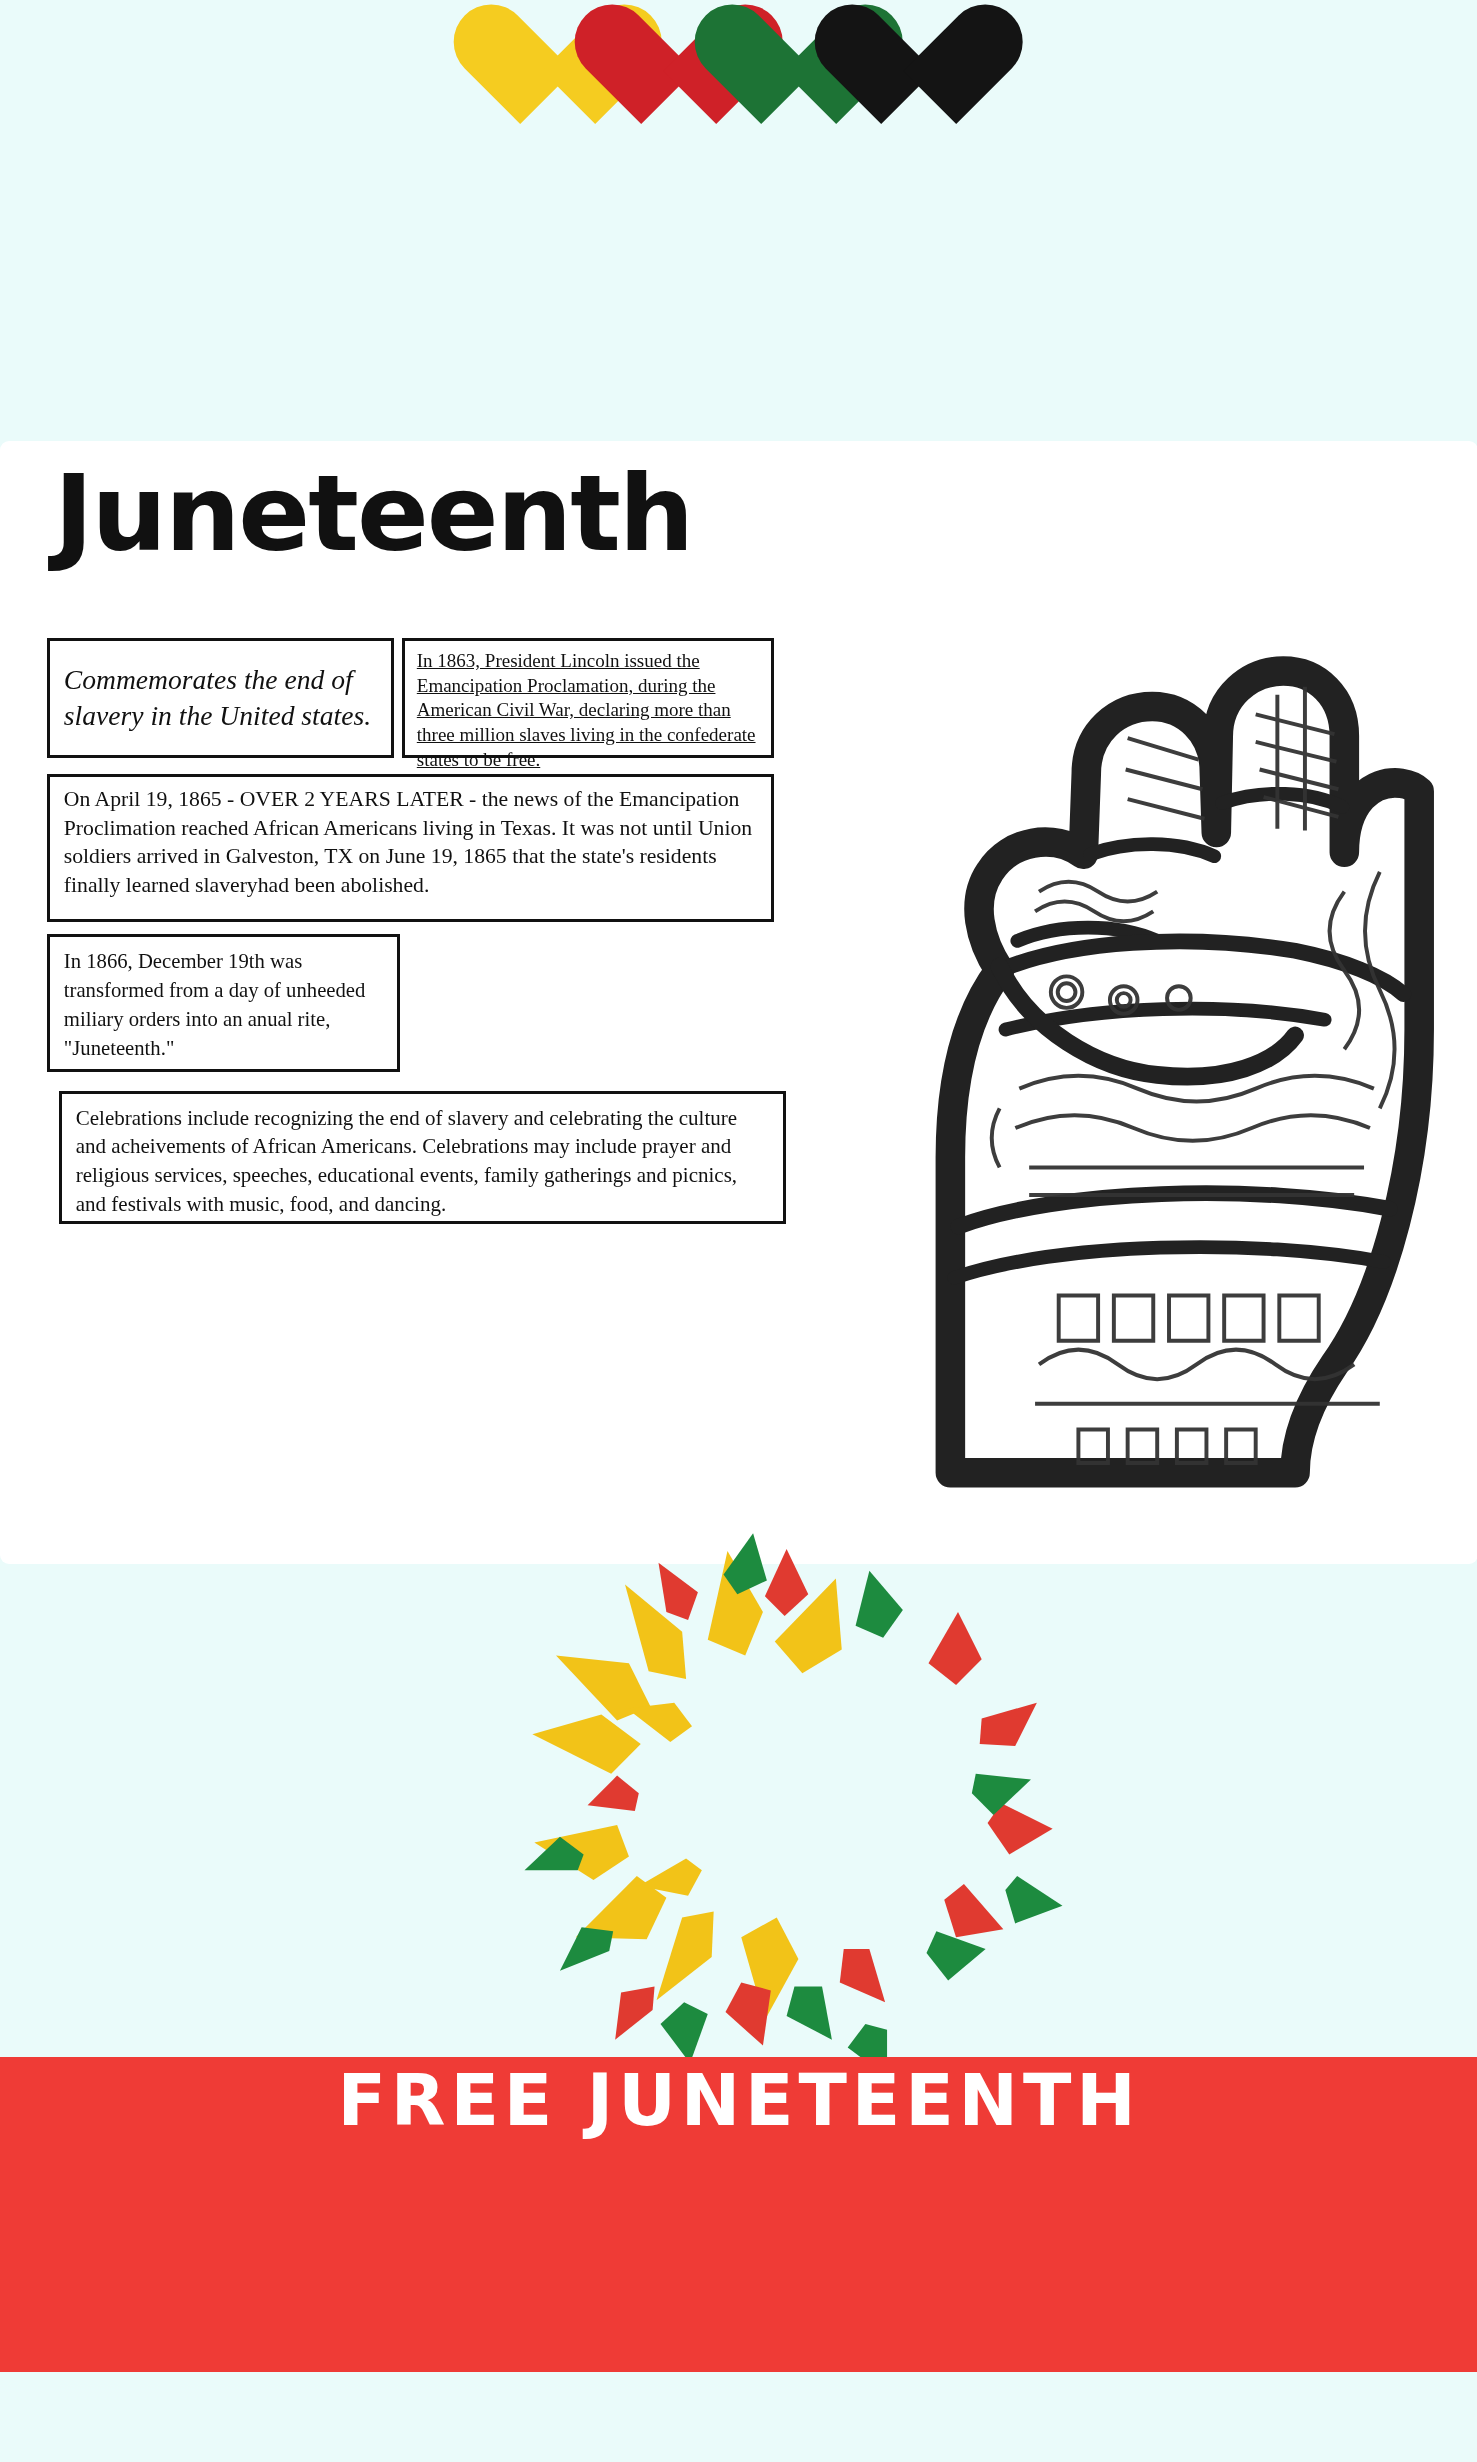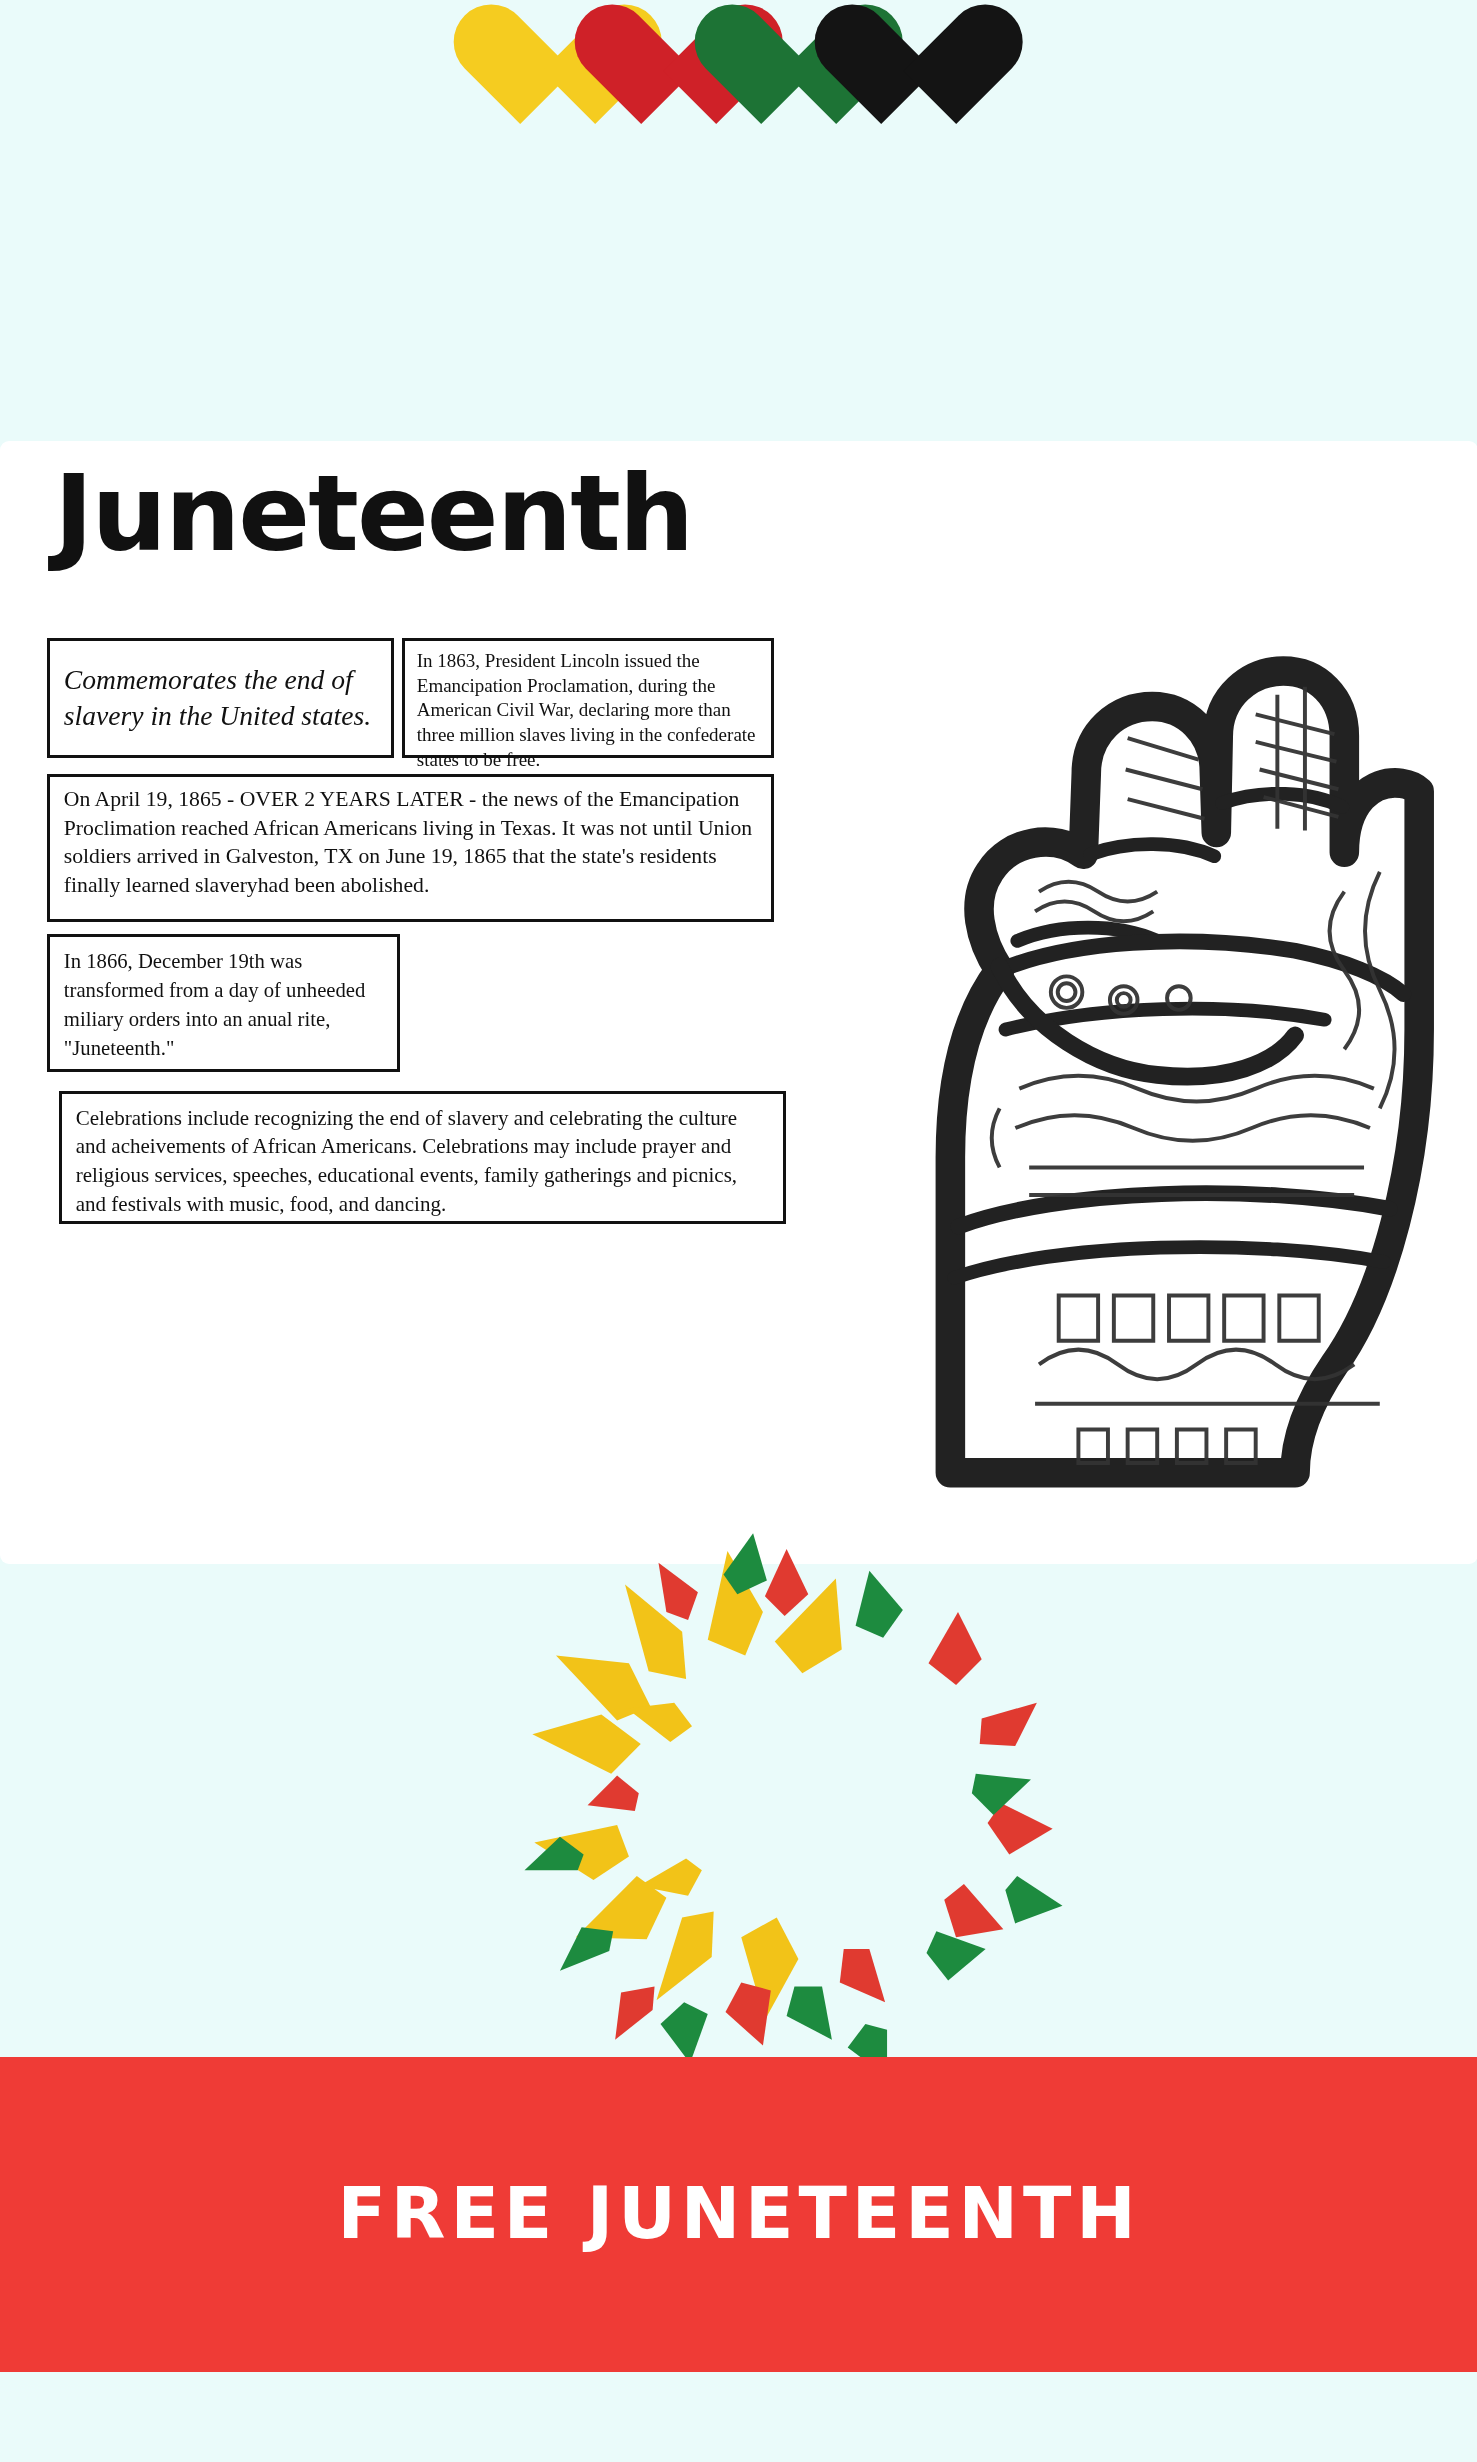--- a/index.html
+++ b/index.html
@@ -71,21 +71,21 @@
   }
   .fact-box p { margin: 0; }
 
   
   #box1 { left: 47px; top: 197px; width: 347px; height: 120px;
           display:flex; align-items:center;font-style:italic; }
   #box1 .txt { font-size: 27.6px; line-height: 1.32; }
 
   
   #box2 { left: 402px; top: 197px; width: 372px; height: 120px; padding: 7.9px 11.8px;}
-  #box2 .txt { font-size: 19px; line-height: 1.30; }
+  #box2 .txt { font-size: 19px; line-height: 1.30; text-decoration: underline; }
 
   
   #box3 { left: 47px; top: 333px; width: 727px; height: 148px; padding: 7.9px 13.8px;}
   #box3 .txt { font-size: 21.7px; line-height: 1.32; }
 
   
   #box4 { left: 47px; top: 493px; width: 353px; height: 138px; padding: 9.9px 13.8px;}
   #box4 .txt { font-size: 20.7px; line-height: 1.40; }
 
   
@@ -114,21 +114,21 @@
 
   
   .banner {
     position: absolute;
     left: 0; bottom: 91px;
     width: 1478px; height: 315px;
     background: #ef3b36;
     display: flex;
     flex-direction: column;
     align-items: center;
-    justify-content: center;
+    justify-content: space-between;
     gap: 7.9px;
   }
   .banner .line {
     font-family: "DejaVu Sans", sans-serif;
     font-weight: bold;
     color: #ffffff;
     font-size: 71px;
     letter-spacing: 4.9px;
     text-align: center;
     line-height: 1.25;

